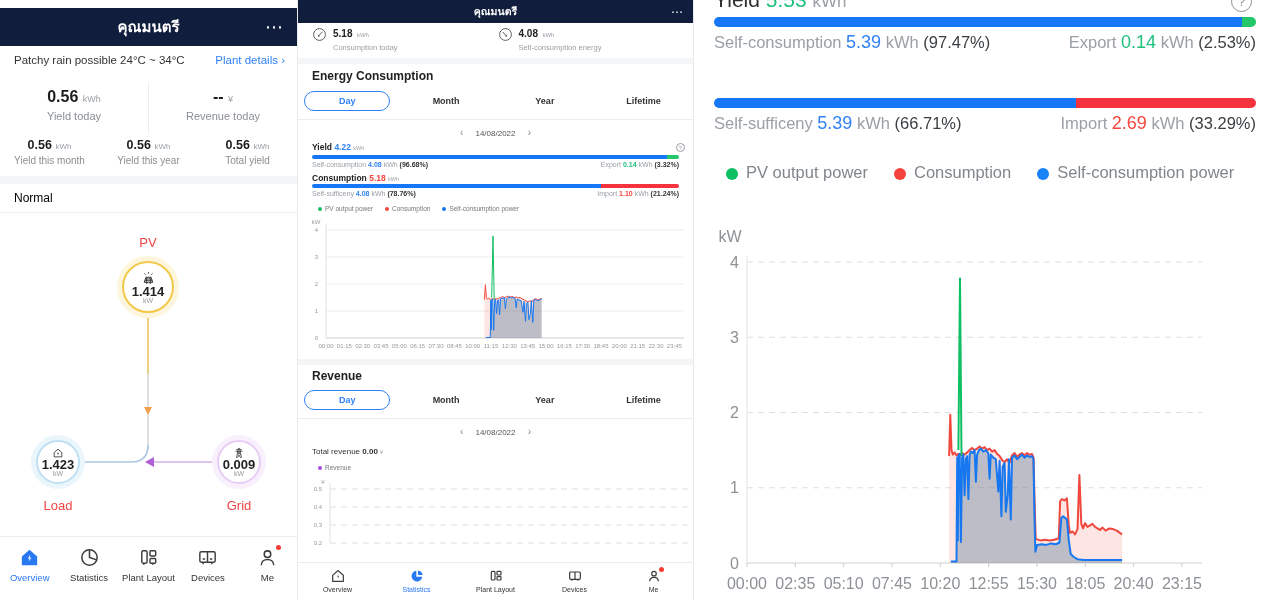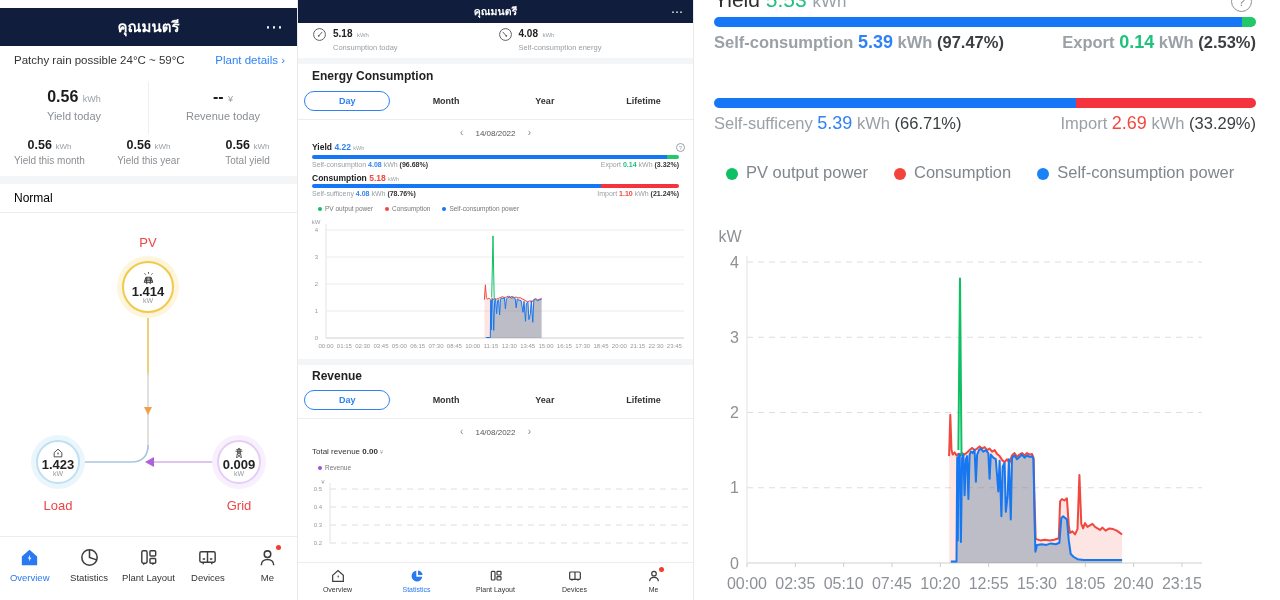--- a/index.html
+++ b/index.html
@@ -100,39 +100,39 @@
   .m-tabbar .lbl{font-size:7px;}
   
   .r-yield{top:-12px;left:20px;font-size:21px;color:#2e2e2e;}
   .r-yield .ru{font-size:17px;color:#9aa0a6;}
   .r-help{top:-9px;right:28px;width:21px;height:21px;border:1.5px solid #8d9196;border-radius:50%;font-size:13px;color:#8d9196;text-align:center;line-height:19px;cursor:pointer;background:#fff;}
   .r-bar{left:20px;right:24px;height:10px;border-radius:6px;}
   .r-bar1{top:17px;}
   .r-bar2{top:98px;}
   .r-sub{left:20px;right:24px;display:flex;justify-content:space-between;font-size:16.5px;color:#9aa0a6;}
   .r-sub .val{font-size:18px;}
-  .r-sub1{top:32px;font-weight:bold;}
+  .r-sub1{top:32px;}
   .r-sub2{top:113px;}
   .r-cons{top:68px;left:20px;font-size:20px;color:#2e2e2e;}
   .r-cons .ru{font-size:16px;color:#9aa0a6;}
   .r-legend{top:163px;left:32px;gap:26px;font-size:16.5px;color:#80868b;}
   .r-legend .dot{width:12px;height:12px;margin-right:8px;}
 </style>
 </head>
 <body>
 
 <div class="stage">
 
   <section class="panel panel-left">
     <div class="abs navy appbar l-appbar">
       <span class="title">คุณมนตรี</span>
       <span class="more">⋯</span>
     </div>
     <div class="abs l-weather">
-      <span>Patchy rain possible 24°C ~ 59°C</span>
+      <span>Patchy rain possible 24°C ~ 34°C</span>
       <span class="link"><span>Plant details</span> <span>›</span></span>
     </div>
     <div class="abs kpi2">
       <div class="cell">
         <div class="kv"><span>0.56</span> <span class="ku">kWh</span></div>
         <div class="kl">Yield today</div>
       </div>
       <div class="cell">
         <div class="kv"><span>--</span> <span class="ku">¥</span></div>
         <div class="kl">Revenue today</div>

